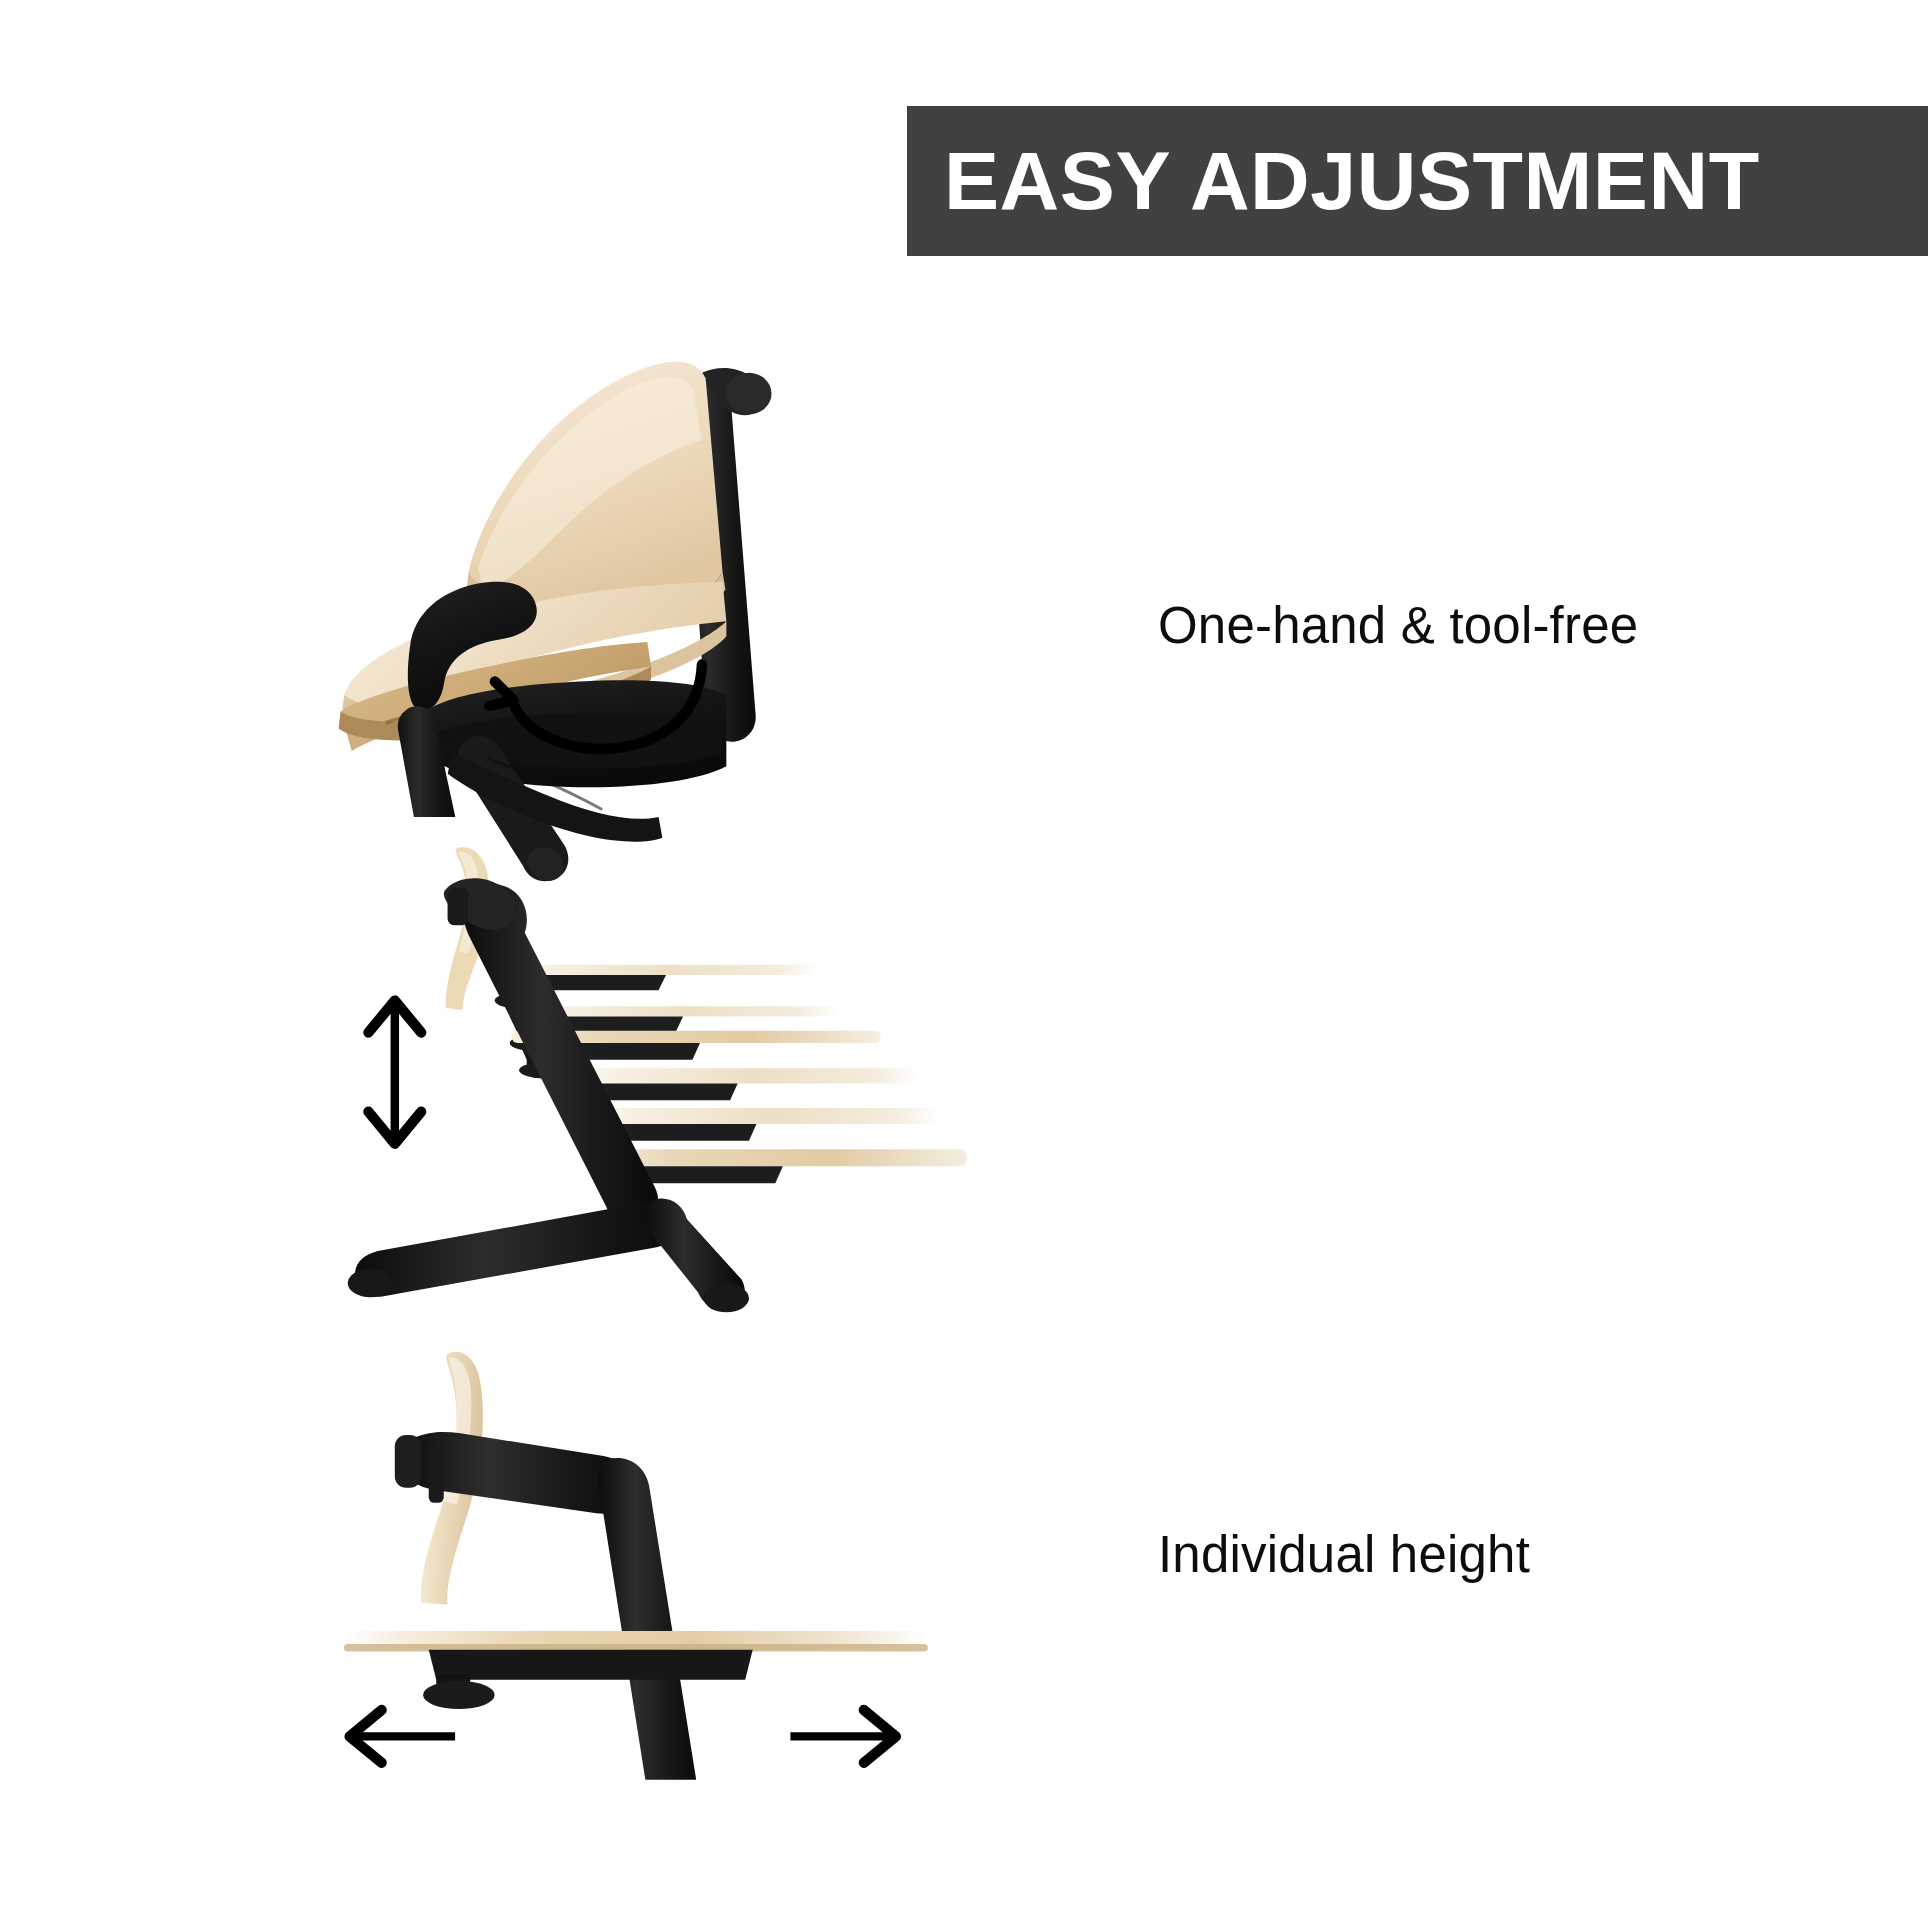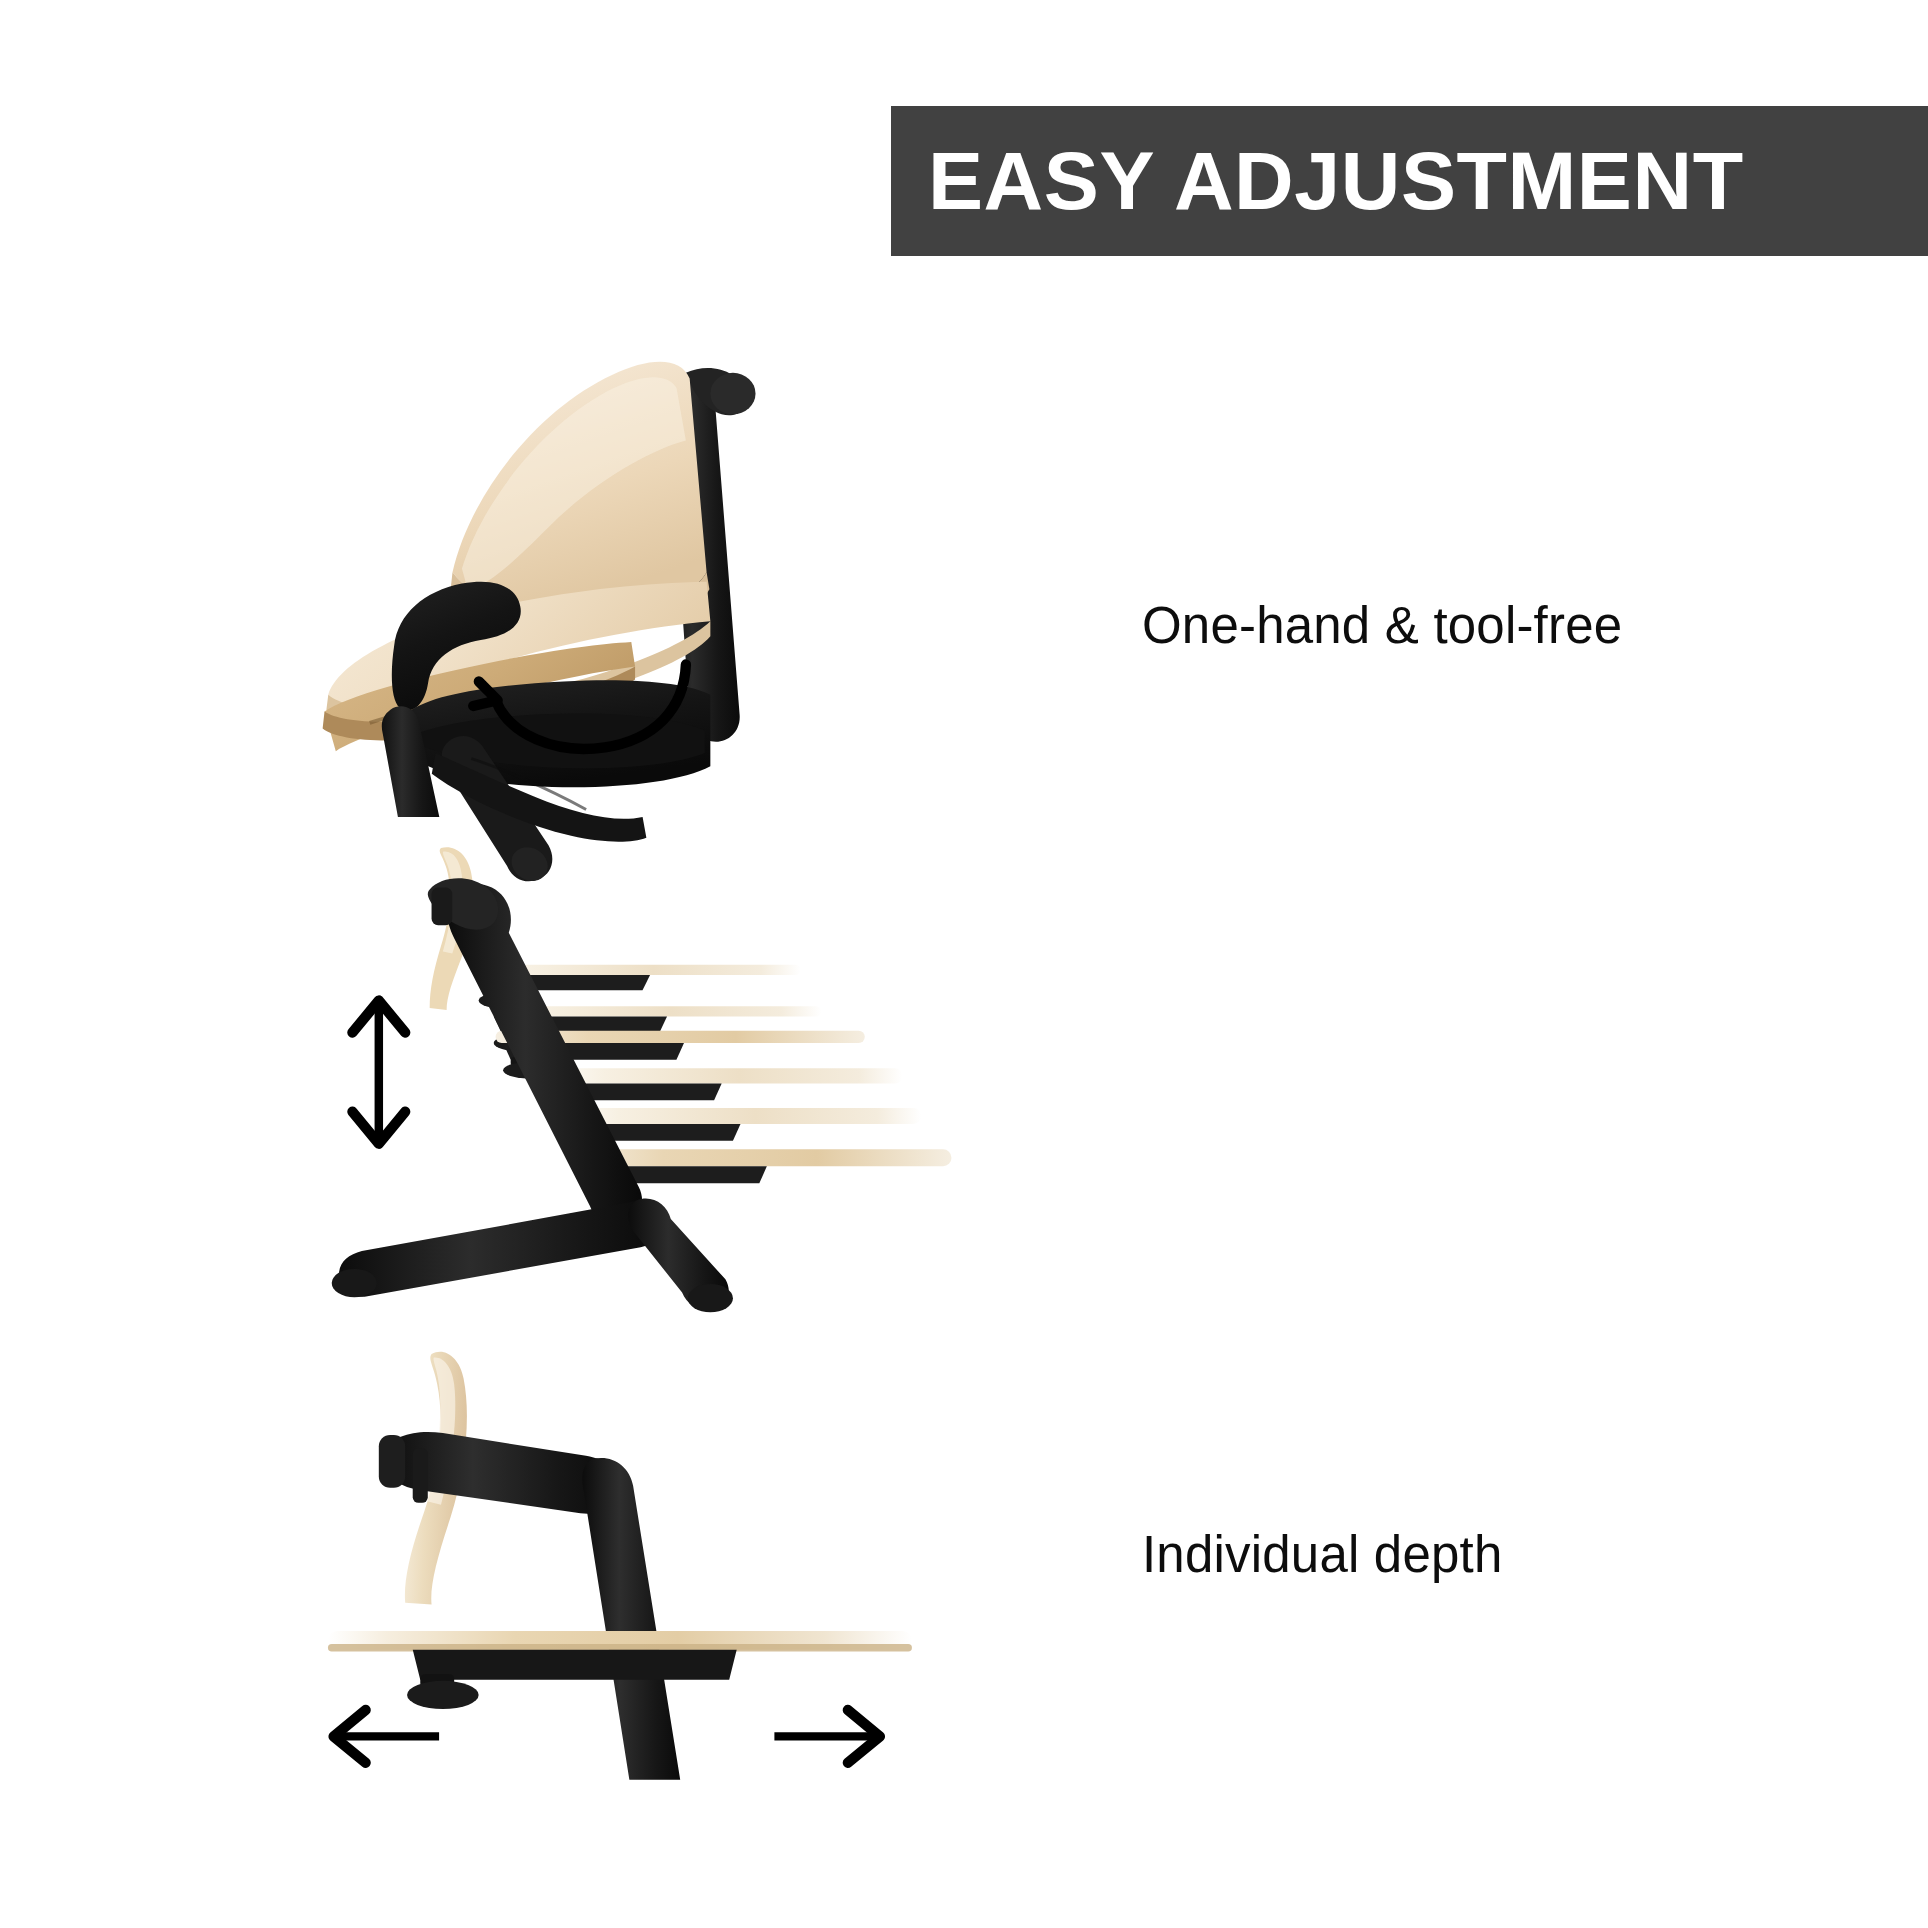--- a/index.html
+++ b/index.html
@@ -7,20 +7,21 @@
   html, body {
     width:1928px; height:1928px;
     background:#ffffff;
     font-family:"Liberation Sans", sans-serif;
     overflow:hidden;
   }
   #page {
     position:relative;
     width:1576px; height:1928px;
     background:#ffffff;
+    margin-left:16px;
   }
 
   
   #header-banner {
     position:absolute;
     left:891px; top:106px;
     width:1038px; height:150px;
     background:#414141;
     display:flex;
     align-items:center;
@@ -346,17 +347,17 @@
           <path d="M58,396 L24,424 L58,452" stroke="#000000" stroke-width="11" fill="none" stroke-linecap="round" stroke-linejoin="round"></path>
         </g>
 
         <g>
           <line x1="492" y1="424" x2="600" y2="424" stroke="#000000" stroke-width="9" stroke-linecap="butt"></line>
           <path d="M570,396 L604,424 L570,452" stroke="#000000" stroke-width="11" fill="none" stroke-linecap="round" stroke-linejoin="round"></path>
         </g>
       </svg>
     </div>
 
-    <div class="feature-label" id="label-3">Individual depth</div>
+    <div class="feature-label" id="label-3">Individual height</div>
   </div>
 
 </div>
 
 
 </body></html>

